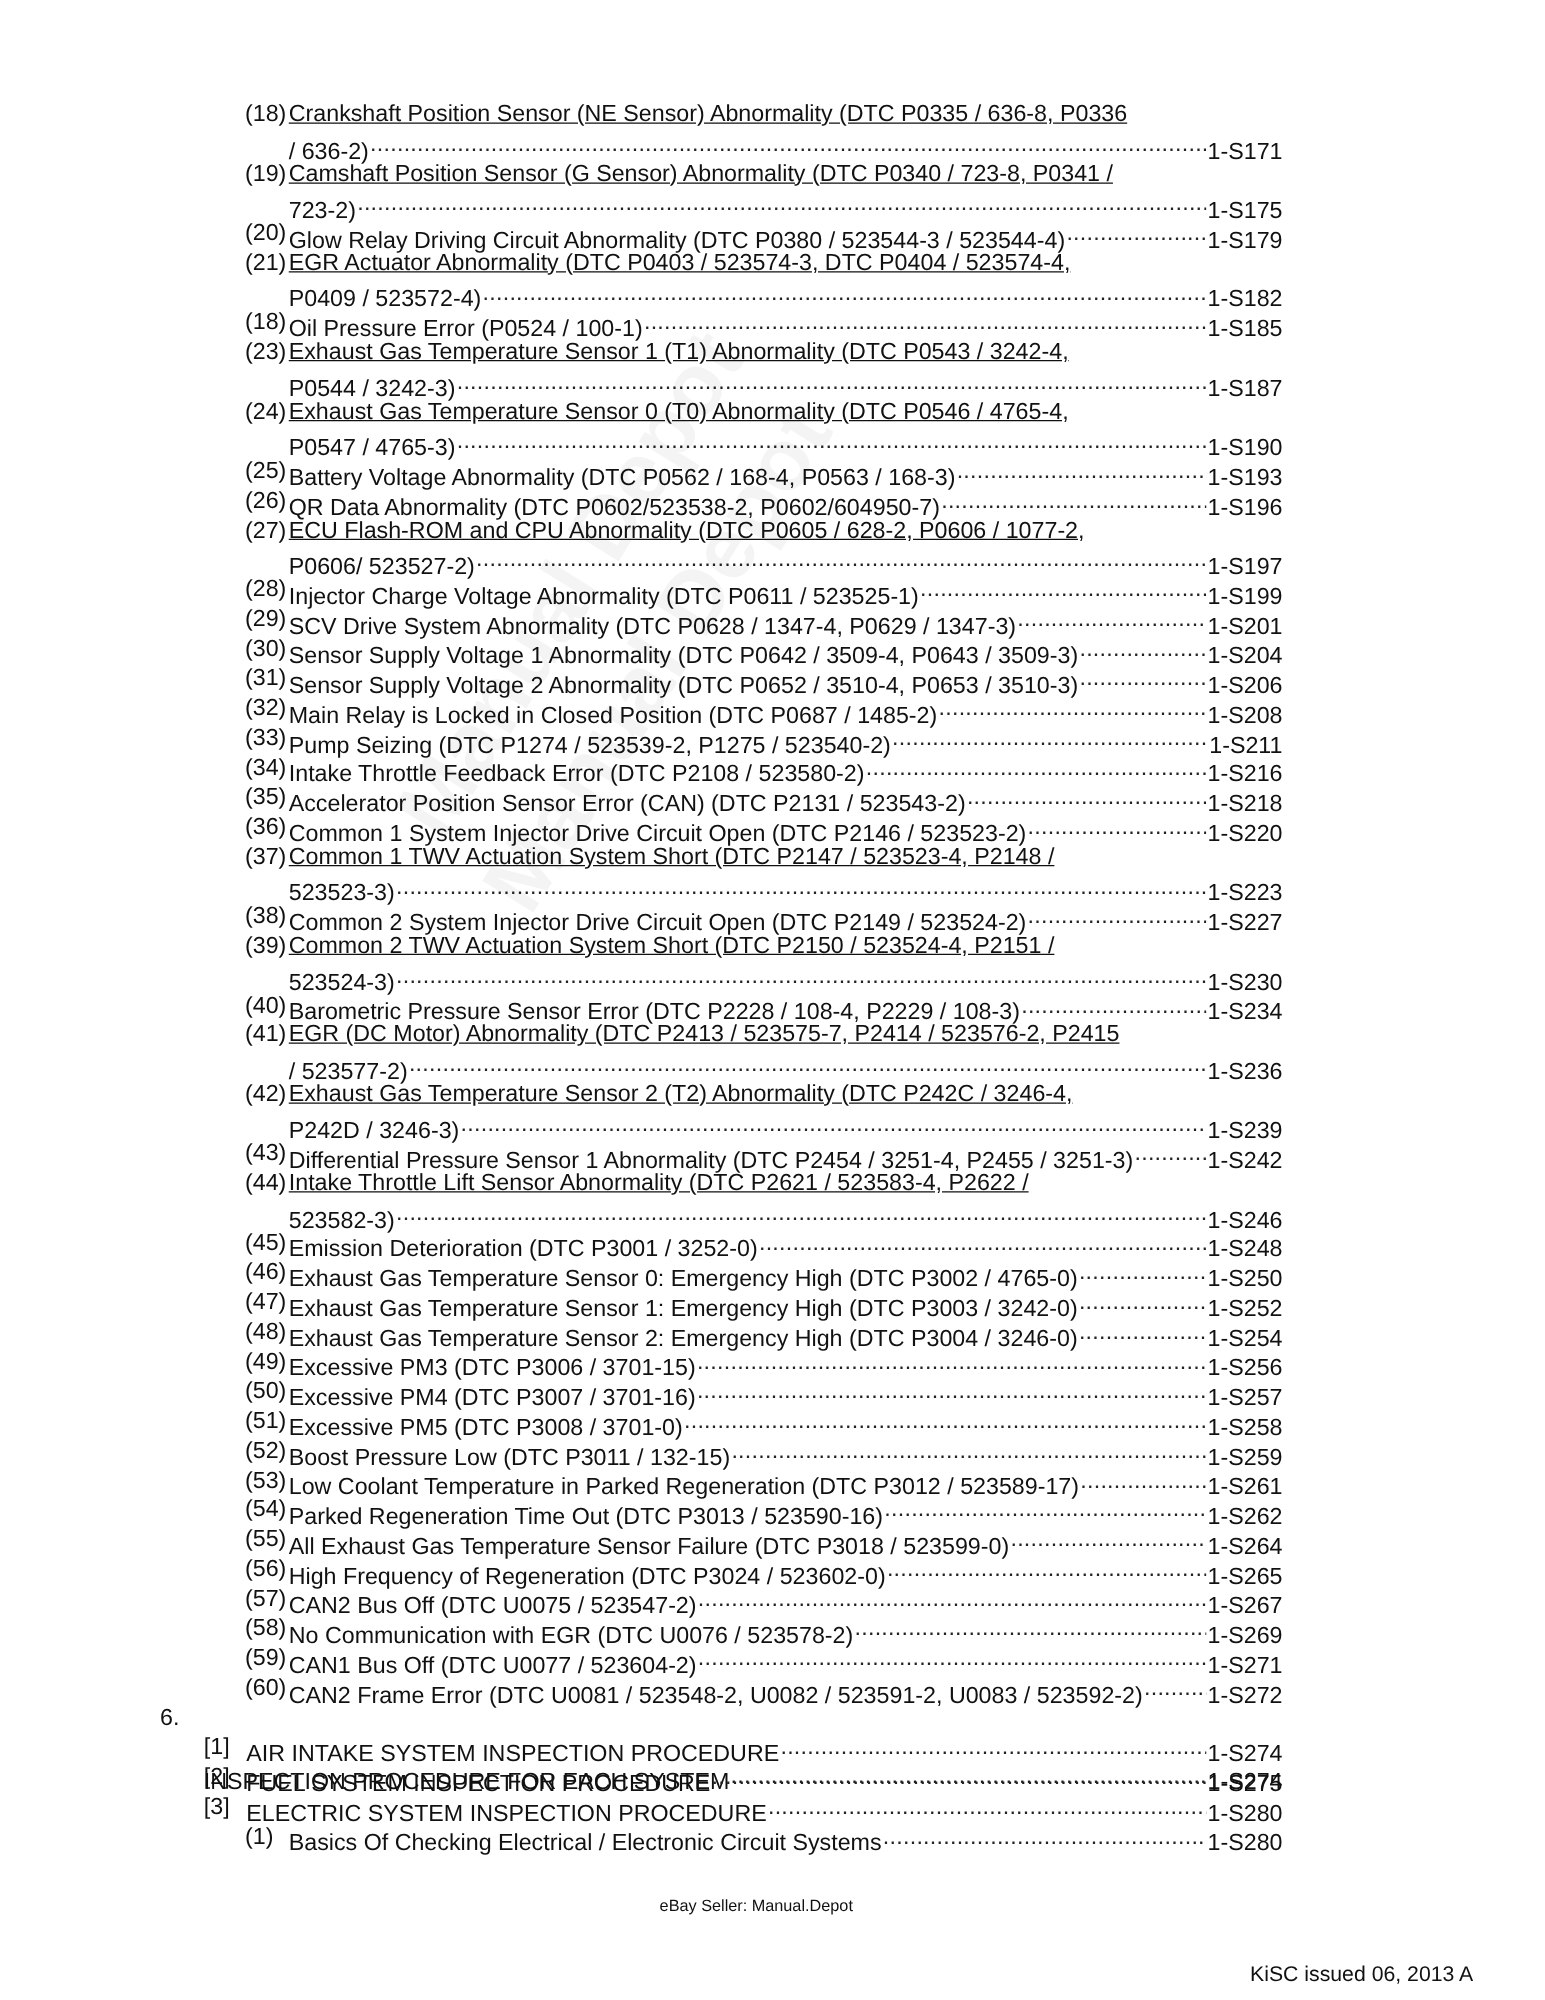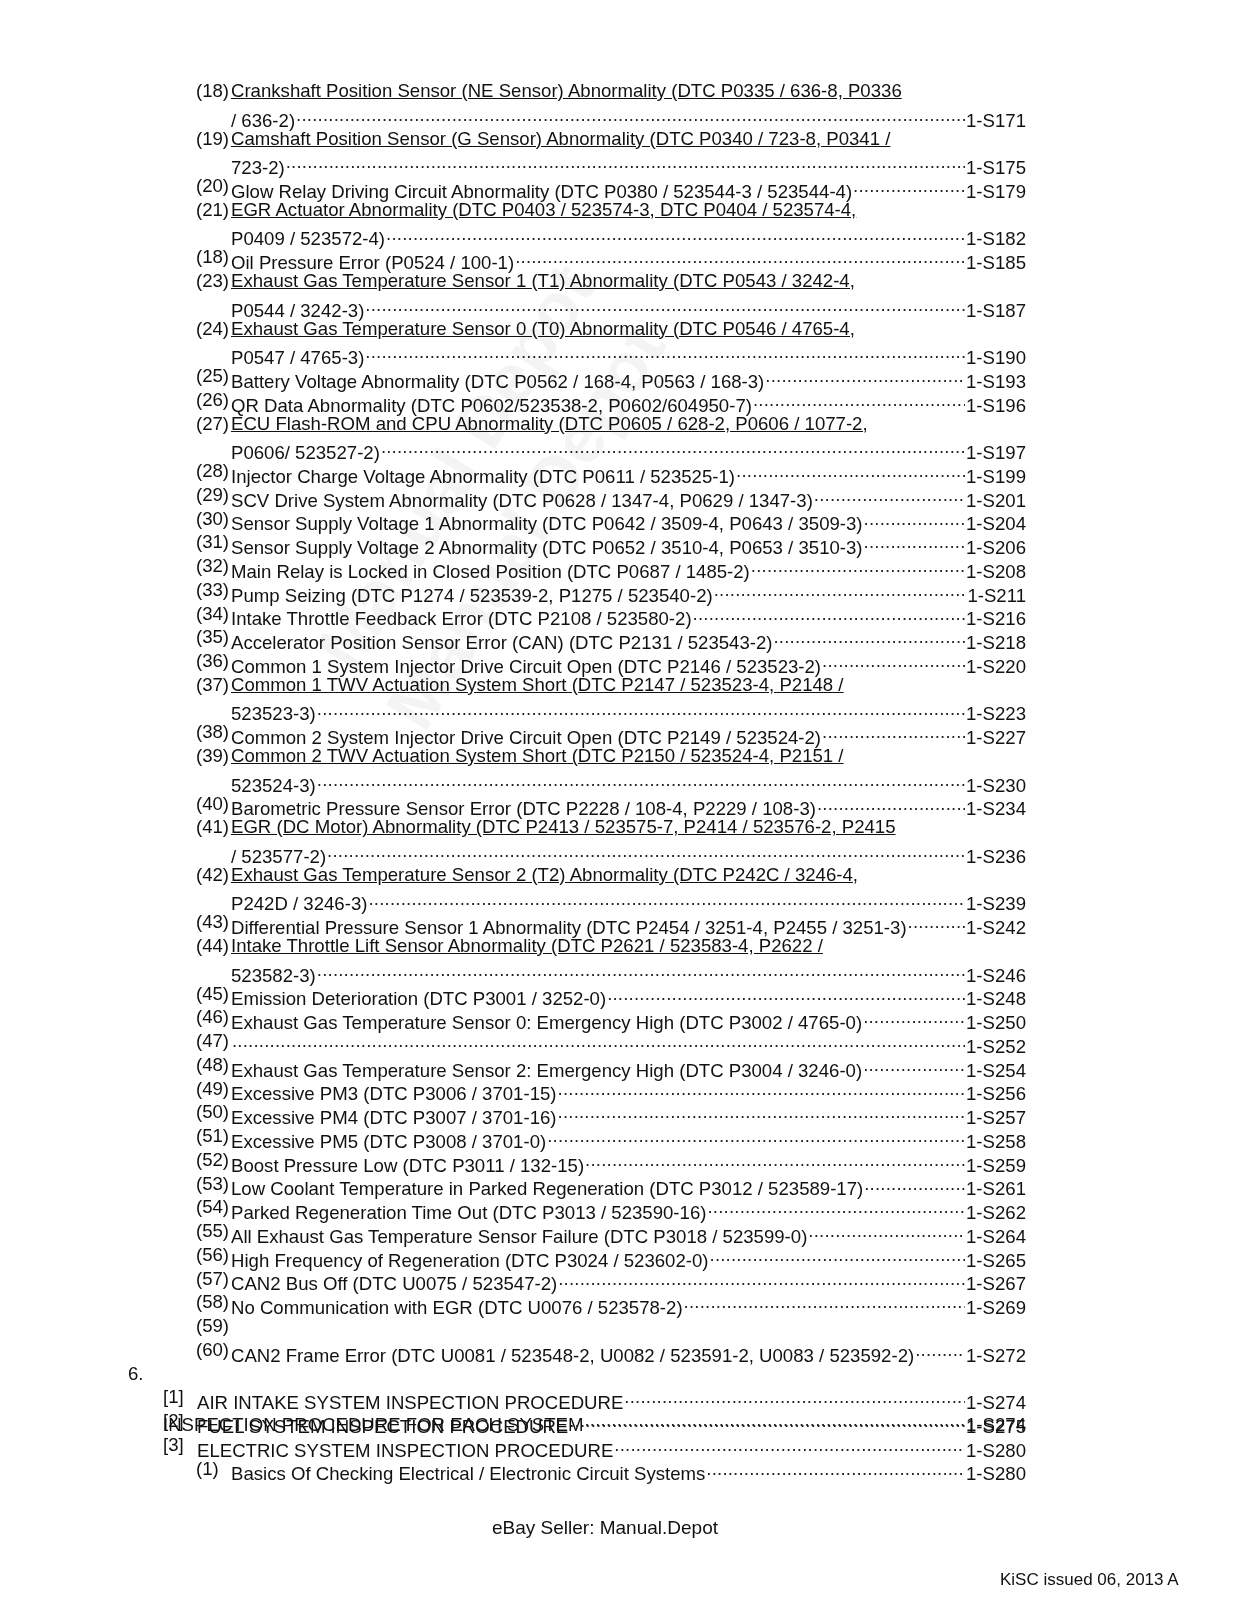--- a/index.html
+++ b/index.html
@@ -36,21 +36,21 @@
   .l-subsub .num { left: 196px; }
   .l-subsub .row { left: 231px; }
   .watermark {
     position: absolute; left: 300px; top: 640px; transform: rotate(-58deg);
     font-size: 70px; font-weight: bold; color: rgba(0,0,0,0.045);
     white-space: nowrap; pointer-events: none; transform-origin: left top;
   }
   .watermark2 { left: 370px; top: 700px; }
   .footer-center {
     position: absolute; top: 1517px; left: 0; width: 1210px; text-align: center;
-    font-size: 19px;
+    font-size: 13px;
   }
   .footer-right {
     position: absolute; top: 1570px; left: 1000px; font-size: 17px;
   }
 </style>
 </head>
 <body>
 
 <div class="page">
   <div class="watermark">Manual Depot</div>
@@ -318,20 +318,21 @@
         <span class="num">(46)</span>
         <div class="row">
           <span>Exhaust Gas Temperature Sensor 0: Emergency High (DTC P3002 / 4765-0)</span>
           <span class="lead"></span>
           <span class="pg">1-S250</span>
         </div>
       </div>
       <div class="line l-item">
         <span class="num">(47)</span>
         <div class="row">
+          <span>Exhaust Gas Temperature Sensor 1: Emergency High (DTC P3003 / 3242-0)</span>
           <span class="lead"></span>
           <span class="pg">1-S252</span>
         </div>
       </div>
       <div class="line l-item">
         <span class="num">(48)</span>
         <div class="row">
           <span>Exhaust Gas Temperature Sensor 2: Emergency High (DTC P3004 / 3246-0)</span>
           <span class="lead"></span>
           <span class="pg">1-S254</span>
@@ -412,20 +413,25 @@
       <div class="line l-item">
         <span class="num">(58)</span>
         <div class="row">
           <span>No Communication with EGR (DTC U0076 / 523578-2) </span>
           <span class="lead"></span>
           <span class="pg">1-S269</span>
         </div>
       </div>
       <div class="line l-item">
         <span class="num">(59)</span>
+        <div class="row">
+          <span>CAN1 Bus Off (DTC U0077 / 523604-2) </span>
+          <span class="lead"></span>
+          <span class="pg">1-S271</span>
+        </div>
       </div>
       <div class="line l-item">
         <span class="num">(60)</span>
         <div class="row">
           <span>CAN2 Frame Error (DTC U0081 / 523548-2, U0082 / 523591-2, U0083 / 523592-2) </span>
           <span class="lead"></span>
           <span class="pg">1-S272</span>
         </div>
       </div>
       <div class="line l-sec">

